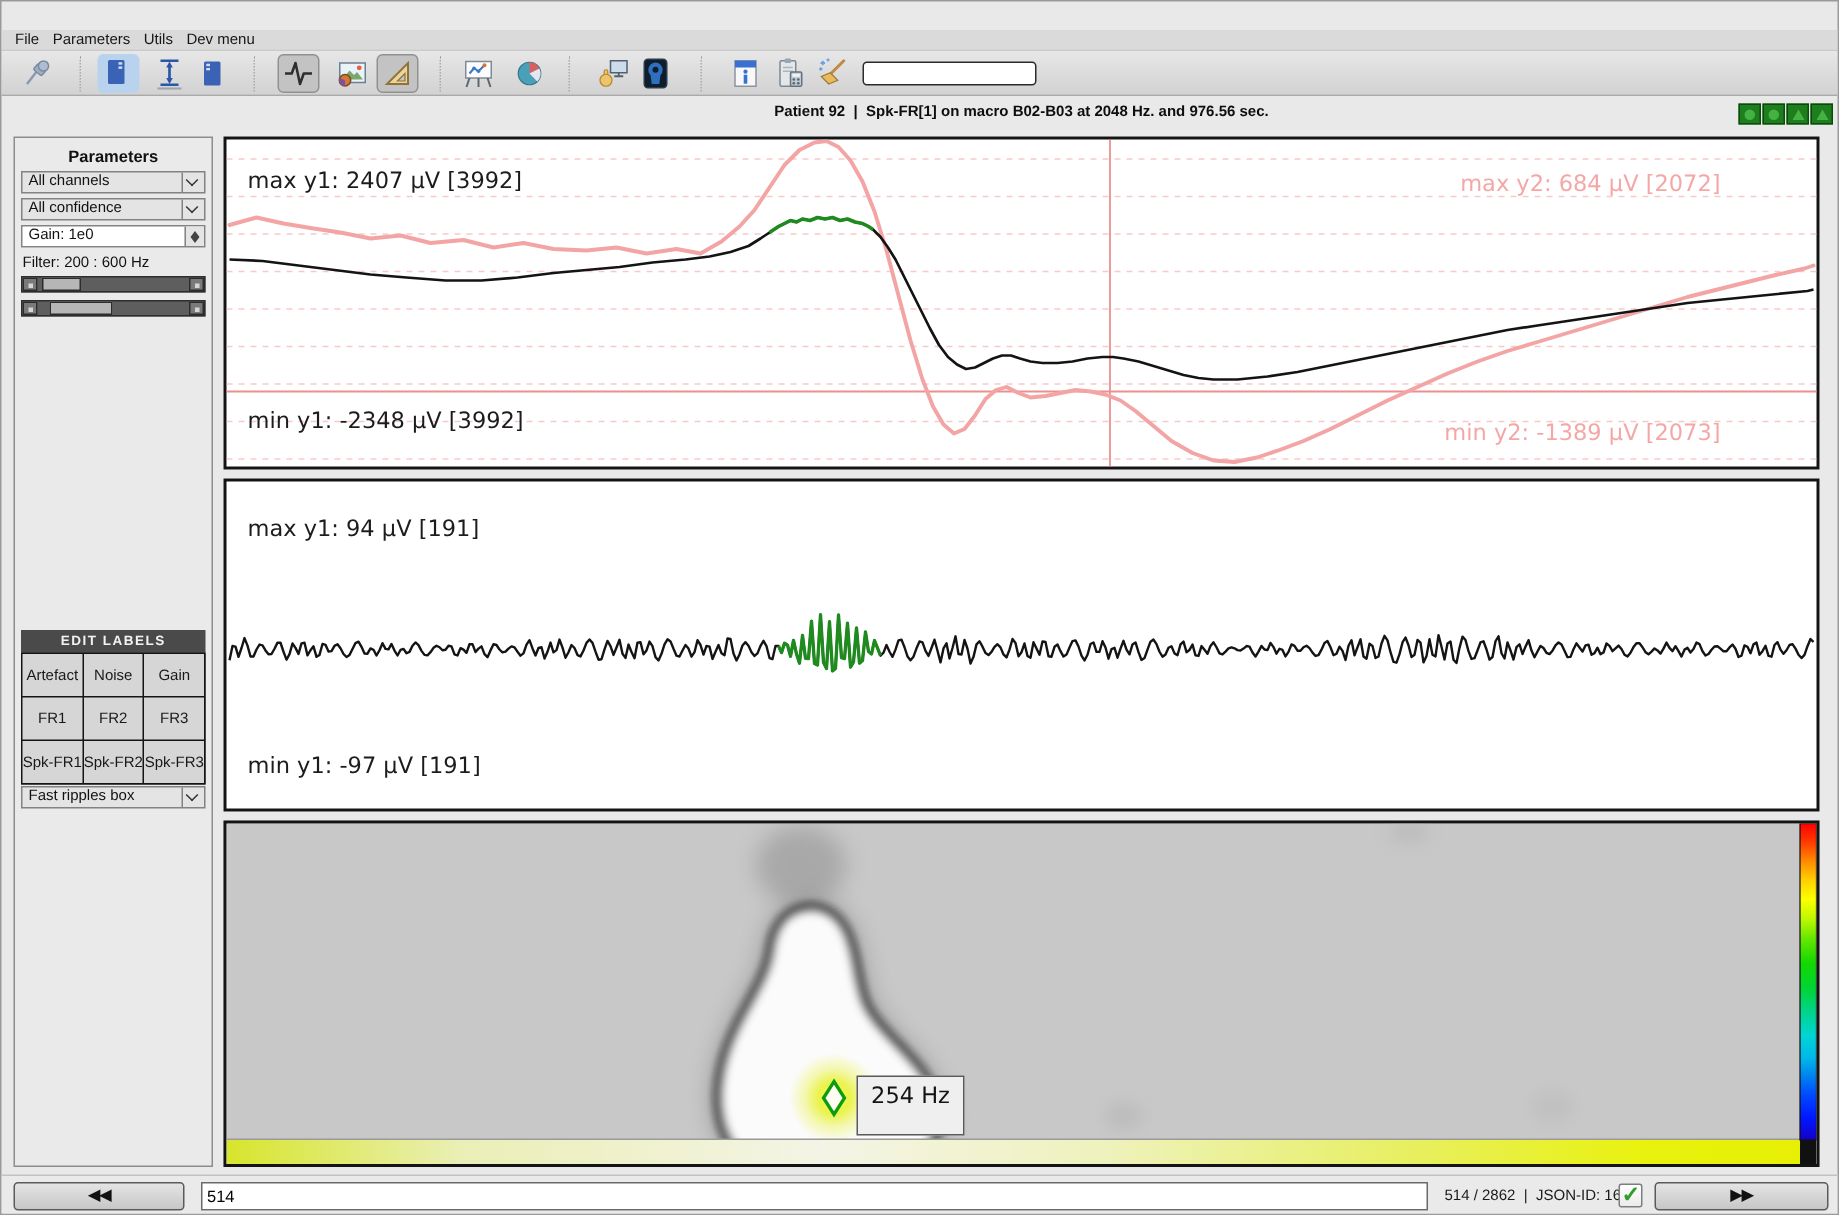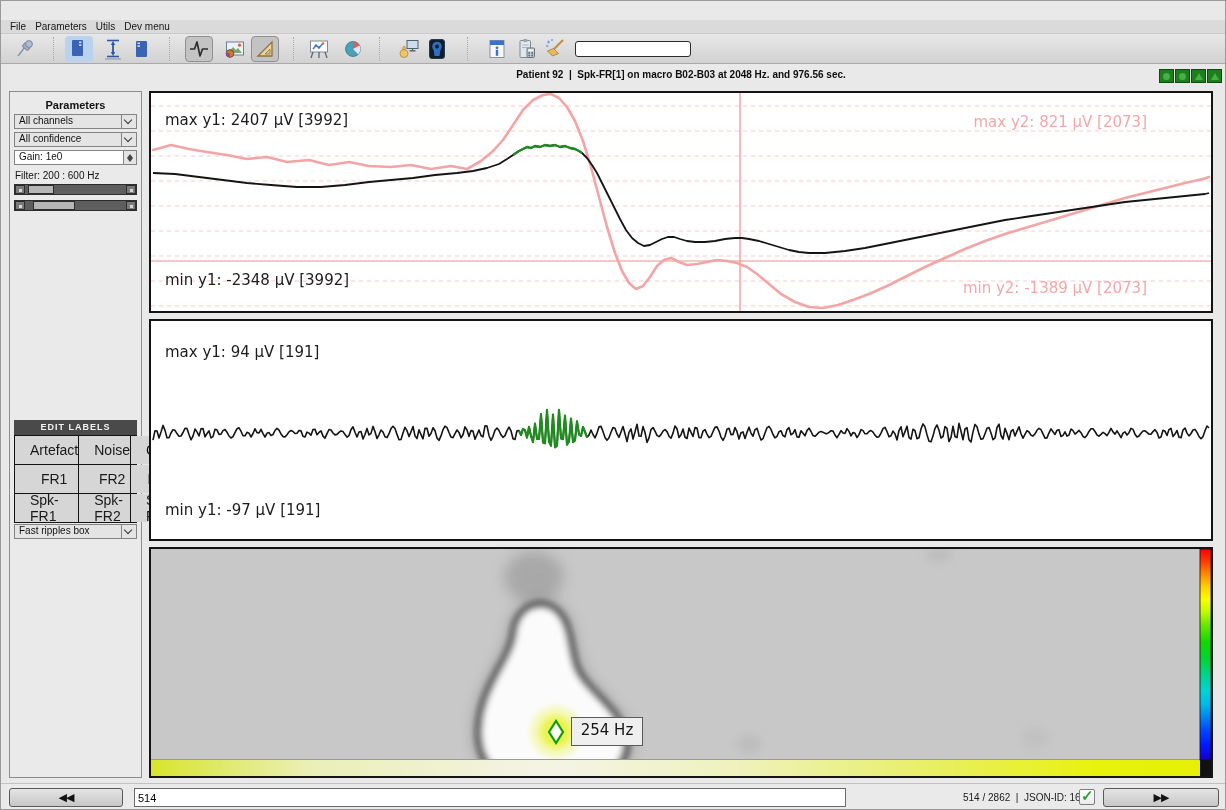--- a/index.html
+++ b/index.html
@@ -49,38 +49,38 @@
   .sb-filter{position:absolute;left:5px;top:78px;font-size:10px;color:#111;}
   .slider{position:absolute;left:4px;width:123px;height:11px;background:#5e5e5e;border:1px solid #2d2d2d;box-sizing:border-box;}
   .sbtn{position:absolute;top:0;bottom:0;width:10px;background:#7a7a7a;border:1px solid #2d2d2d;box-sizing:border-box;}
   .sbtn:after{content:"";position:absolute;left:2.5px;top:2.5px;width:3px;height:3px;background:#d6d6d6;}
   .sbtn.l{left:0;} .sbtn.r{right:0;}
   .shandle{position:absolute;top:0;bottom:0;background:#b6b6b6;border:1px solid #2d2d2d;box-sizing:border-box;}
   .lblhdr{position:absolute;left:4px;top:328px;width:123px;height:15px;background:#4a4a4a;color:#f2f2f2;font-size:9px;
           font-weight:bold;letter-spacing:1px;text-align:center;line-height:15px;}
   .lblgrid{position:absolute;left:4px;top:343px;width:123px;display:grid;grid-template-columns:repeat(3,1fr);
            gap:1px;background:#141414;border:1px solid #141414;box-sizing:border-box;}
-  .lblbtn{background:#d6d6d6;height:28px;font-size:14px;color:#191919;display:flex;align-items:center;justify-content:center;cursor:default;padding-left:15px;}
+  .lblbtn{background:#d6d6d6;height:28px;font-size:10px;color:#191919;display:flex;align-items:center;justify-content:center;cursor:default;}
   
   .panel{position:absolute;left:148px;width:1064px;background:#fff;border:2px solid #141414;box-sizing:border-box;}
   #panel1{top:90px;height:222px;} #panel2{top:318px;height:222px;}
   #panel3{top:546px;height:231px;background:#c8c8c8;}
   .plbl{position:absolute;font-family:"DejaVu Sans",sans-serif;font-size:15px;color:#1c1c1c;white-space:pre;}
   .plbl.pink{color:#f4a7a7;}
   .tip{position:absolute;left:610px;top:130px;width:121px;height:46px;background:rgba(233,229,229,.93);
        border:2px solid #c23a3f;box-sizing:border-box;font-family:"DejaVu Sans",sans-serif;font-size:15px;
        color:#e05a60;line-height:20px;padding:1px 0 0 8px;}
-  .mlabel{position:absolute;left:420px;top:168px;width:72px;height:29px;background:#efefef;border:1px solid #5a5a5a;
+  .mlabel{position:absolute;left:420px;top:168px;width:72px;height:40px;background:#efefef;border:1px solid #5a5a5a;
        box-sizing:border-box;font-family:"DejaVu Sans",sans-serif;font-size:15px;color:#141414;text-align:center;line-height:25px;}
   
   .bbar{position:absolute;left:0;top:782px;right:0;height:26px;background:#eaeaea;border-top:1px solid #c2c2c2;}
   .navbtn{position:absolute;top:4px;height:19px;background:linear-gradient(#e4e4e4,#c7c7c7);border:1px solid #5a5a5a;
        border-radius:3px;box-sizing:border-box;font-size:11px;color:#111;text-align:center;line-height:17px;letter-spacing:-1px;cursor:default;}
   #btnBack{left:8px;width:114px;} #btnFwd{left:1102px;width:116px;}
-  #posInput{position:absolute;left:133px;top:4px;width:712px;height:19px;box-sizing:border-box;border:1px solid #6a6a6a;
+  #posInput{position:absolute;left:133px;top:4px;width:818px;height:19px;box-sizing:border-box;border:1px solid #6a6a6a;
        background:#fff;font-size:11px;padding:0 3px;font-family:"Liberation Sans",sans-serif;}
   .counter{position:absolute;left:962px;top:8px;font-size:10px;color:#1a1a1a;white-space:pre;}
   .chk{position:absolute;left:1078px;top:5px;width:16px;height:16px;background:linear-gradient(#fff,#ebebeb);
        border:1px solid #7e7e7e;border-radius:2px;box-sizing:border-box;}
   .chk span{position:absolute;left:1px;top:-3px;font-size:15px;font-weight:bold;color:#2f9e2f;}
 </style>
 </head>
 <body>
 
 <div id="window">
@@ -298,21 +298,21 @@
         <line x1="0" y1="163" x2="1060" y2="163" stroke="#f7caca" stroke-width="1" stroke-dasharray="4 4"></line>
         <line x1="0" y1="188" x2="1060" y2="188" stroke="#f7caca" stroke-width="1" stroke-dasharray="4 4"></line>
         <line x1="0" y1="213" x2="1060" y2="213" stroke="#f7caca" stroke-width="1" stroke-dasharray="4 4"></line>
         <line x1="0" y1="168" x2="1060" y2="168" stroke="#ec8f8f" stroke-width="1.2"></line>
         <line x1="589" y1="0" x2="589" y2="218" stroke="#ec8f8f" stroke-width="1.2"></line>
         <polyline points="2,57 20,52 38,56 56,59 76,62 96,66 116,64 136,69 158,67 178,72 198,69 218,73 240,74 260,72 280,76 300,73 316,76 330,68 342,58 352,47 362,32 372,17 382,7 392,2 400,1 408,5 416,14 424,28 432,48 440,74 448,104 456,134 464,160 471,178 478,190 485,196 492,193 499,184 506,173 513,167 520,165 528,169 536,172 546,171 556,169 566,167 576,168 586,170 596,174 606,181 618,191 630,201 644,209 658,214 672,215 687,212 702,207 718,201 736,193 754,184 774,174 794,165 814,156 834,148 854,141 874,135 894,129 914,123 934,117 954,111 974,105 994,100 1014,95 1034,90 1052,86 1058,84" fill="none" stroke="#f3a4a4" stroke-width="2.6" stroke-linejoin="round" stroke-linecap="round"></polyline>
         <polyline points="2,80 24,81 48,84 72,87 96,90 120,92 146,94 170,94 194,92 218,89 240,87 262,85 284,82 306,80 322,78 336,75 348,71 356,66 362,62 368,58 372,56 376,54 380,55 384,53 389,54 394,52 399,53 404,52 409,54 414,53 419,55 424,56 428,58 431,60 436,65 441,72 446,80 451,90 457,102 463,114 469,126 475,137 481,145 487,150 493,153 499,152 505,149 511,146 517,144 523,144 529,146 536,148 544,149 554,149 564,148 574,146 584,145 591,145 598,146 608,148 618,151 628,154 638,157 648,159 658,160 674,160 694,158 714,155 734,151 754,147 774,143 794,139 814,135 834,131 854,127 874,124 894,121 914,118 934,115 954,112 974,109 994,107 1014,105 1034,103 1054,101 1058,100" fill="none" stroke="#141414" stroke-width="1.8" stroke-linejoin="round"></polyline>
         <polyline points="362,62 368,58 372,56 376,54 380,55 384,53 389,54 394,52 399,53 404,52 409,54 414,53 419,55 424,56 428,58 431,60" fill="none" stroke="#1f8b1f" stroke-width="2.4" stroke-linejoin="round"></polyline>
       </svg>
     <div class="plbl" style="left:14px;top:18px">max y1: 2407 µV [3992]</div>
-    <div class="plbl pink" style="right:64px;top:20px">max y2: 821 µV [2073]</div>
+    <div class="plbl pink" style="right:64px;top:20px">max y2: 684 µV [2072]</div>
     <div class="plbl" style="left:14px;bottom:22px">min y1: -2348 µV [3992]</div>
     <div class="plbl pink" style="right:64px;bottom:14px">min y2: -1389 µV [2073]</div>
   </div>
 
   <div class="panel" id="panel2">
     <svg id="p2svg" width="1060" height="218" viewBox="0 0 1060 218">
         <polyline points="2,119.2 4,109.7 6,110.1 8,116.9 10,111 12,104.4 14,109.4 16,116.7 18,116.7 20,112 22,108.7 24,109.3 26,112.6 28,115.2 30,115 32,111.5 34,107.4 36,107.5 38,113.5 40,118.8 42,115.1 44,108 46,110.9 48,115 50,107.9 52,107.5 54,115.9 56,112.5 58,109.9 60,116.9 62,115.6 64,108.3 66,108.9 68,113.4 70,113.1 72,109.6 74,108.5 76,111.2 78,115 80,117 82,115.7 84,111.7 86,107.7 88,106.8 90,110.2 92,114.7 94,114.8 96,111.3 98,112.2 100,116 102,112.5 104,107.8 106,111.6 108,111.9 110,108.3 112,112.7 114,116 116,112.3 118,111.6 120,114.5 122,113.6 124,109.5 126,107.3 128,109.1 130,112.9 132,115.6 134,115.9 136,113.8 138,110.9 140,109.5 142,110.5 144,112.5 146,112.2 148,109.5 150,109.9 152,115.2 154,116 156,111.1 158,112.1 160,114.2 162,108.5 164,108.4 166,113.7 168,111.4 170,109.9 172,115.1 174,117.1 176,112.6 178,108.5 180,109 182,112 184,113.9 186,113.4 188,111.4 190,109.9 192,110.6 194,113.5 196,116.1 198,114.6 200,108.8 202,105.8 204,111.3 206,116 208,111 210,110.5 212,118 214,113.5 216,107.4 218,113.9 220,112.4 222,105.4 224,110.8 226,117.5 228,113.8 230,109 232,111 234,115.7 236,116.6 238,112.7 240,107.6 242,105.3 244,107.6 246,113.4 248,118.8 250,118.5 252,111.9 254,106.3 256,109.7 258,115.6 260,110.7 262,105.5 264,114.8 266,117.6 268,108.7 270,113.7 272,117.8 274,107.4 276,107.2 278,115.2 280,112.6 282,106.7 284,109.8 286,117.1 288,119.3 290,114.9 292,108.6 294,105.2 296,106.6 298,111.5 300,116.1 302,116.7 304,112.7 306,109 308,111.4 310,116.8 312,113.8 314,105.8 316,109 318,115.4 320,109.6 322,110.1 324,118.3 326,113.5 328,109 330,114.5 332,115.8 334,104.7 336,105 338,114.7 340,119.3 342,115.3 344,109.3 346,107.1 348,109.5 350,113.8 352,116.3 354,114.6 356,109.6 358,106.2 360,109.8 362,117.7 364,118.4 366,109.7 368,109.6 370,114.1 372,107.8 374,109.1 376,116.6 378,105.9 380,115 382,121.1 384,102.6 386,117.9 388,118 390,93.1 392,121.4 394,122.3 396,88.8 398,120.6 400,124.7 402,93.5 404,126.3 406,124.6 408,88.9 410,117.4 412,118.1 414,94.5 416,123.7 418,120.3 420,97.6 422,121.1 424,119.4 426,100.3 428,113.3 430,115 432,106 434,111 436,116.1 438,114.1 440,109 442,113.5 444,116.9 446,112.1 448,105.9 450,105.4 452,110.5 454,116.6 456,119.2 458,116.8 460,111.2 462,106.6 464,107.2 466,112.9 468,116.3 470,111 472,105.5 474,112.8 476,120.6 478,111.3 480,107.9 482,118 484,111 486,103.2 488,115 490,115.3 492,105.6 494,111.5 496,121.4 498,116.9 500,108.6 502,106.5 504,110.1 506,114.4 508,115.7 510,113.6 512,110.2 514,108.5 516,110.6 518,115.3 520,117.3 522,112.1 524,105 526,107.7 528,116.5 530,113.8 532,108 534,116.3 536,117.5 538,107.1 540,111.3 542,115.5 544,106.6 546,107 548,116.5 550,116.8 552,110.2 554,108.7 556,113.1 558,116.7 560,115.4 562,110.7 564,106.4 566,105.9 568,110 570,116.1 572,119.3 574,115.5 576,108.3 578,107.3 580,113.6 582,113.5 584,106.5 586,110.7 588,118.1 590,111.7 592,110.9 594,117.5 596,111.4 598,106.2 600,112.1 602,115.2 604,108.6 606,107.3 608,113.7 610,119 612,117.7 614,112.1 616,106.8 618,105.4 620,108.4 622,113.5 624,116.8 626,115.3 628,110.8 630,109.8 632,114.6 634,115.8 636,108.6 638,106.7 640,113.8 642,112.3 644,108.7 646,115.9 648,116.2 650,109.7 652,112.2 654,114.8 656,109.6 658,107.2 660,110.5 662,114.6 664,115.3 666,113.4 668,111.3 670,110.6 672,111.2 674,112.4 676,112.7 678,111.4 680,109.7 682,110.1 684,114 686,116.7 688,113.4 690,109.6 692,112 694,112.4 696,107.6 698,110.4 700,114.8 702,111.5 704,112.3 706,116.6 708,113.6 710,108.6 712,109.6 714,112.8 716,112.8 718,110.5 720,109.5 722,111.1 724,114.1 726,116.3 728,115.7 730,112.1 732,107.7 734,106.4 736,110.5 738,115.8 740,114.8 742,110.1 744,112.9 746,119 748,109.5 750,105.8 752,115.8 754,110.6 756,105.2 758,116.7 760,118.1 762,108.2 764,109.7 766,117.7 768,116.7 770,108 772,102.9 774,105.9 776,113.8 778,120.2 780,120.8 782,115.1 784,107.3 786,104 788,109.2 790,117 792,115.5 794,105.6 796,107.4 798,120.6 800,116.4 802,105.2 804,115.5 806,116.6 808,102.4 810,110.2 812,118.7 814,108 816,106.7 818,118.8 820,121 822,110.9 824,103.4 826,105.7 828,113.1 830,118.3 832,117.8 834,112.7 836,107.3 838,106.5 840,112 842,118.7 844,117 846,106.5 848,103.2 850,114.5 852,118 854,107.3 856,112.6 858,118.7 860,110.4 862,108.5 864,115 866,110.1 868,105.8 870,112.7 872,117.2 874,113.3 876,109.6 878,111 880,114.2 882,115.1 884,112.8 886,109.3 888,107.3 890,108.7 892,112.9 894,117.1 896,116.9 898,111.8 900,107.9 902,110.7 904,113.4 906,109.3 908,108.8 910,115.5 912,114.4 914,110.8 916,115.1 918,114 920,108 922,109.6 924,113.1 926,111.3 928,109.4 930,111.7 932,115.5 934,116.6 936,114.2 938,110.4 940,107.8 942,107.8 944,110.5 946,113.8 948,115.2 950,113.4 952,111.3 954,112.6 956,114.7 958,111.4 960,107.4 962,110.9 964,113.1 966,109.8 968,113.1 970,116.7 972,112.1 974,110.9 976,114 978,111.7 980,107.4 982,108.4 984,113.2 986,116 988,115 990,112.2 992,110 994,109.8 996,111.4 998,113.2 1000,113.2 1002,110.6 1004,108.7 1006,111.5 1008,117 1010,116.1 1012,109.3 1014,110.2 1016,114.5 1018,108.6 1020,107.4 1022,115.5 1024,113.1 1026,109.5 1028,116.3 1030,116.8 1032,109 1034,107.1 1036,112.1 1038,114.9 1040,112.5 1042,109 1044,108.4 1046,111.4 1048,115.5 1050,117.7 1052,115.6 1054,109.8 1056,105 1058,107" fill="none" stroke="#141414" stroke-width="1.6" stroke-linejoin="round"></polyline>
         <polyline points="368,109.6 370,114.1 372,107.8 374,109.1 376,116.6 378,105.9 380,115 382,121.1 384,102.6 386,117.9 388,118 390,93.1 392,121.4 394,122.3 396,88.8 398,120.6 400,124.7 402,93.5 404,126.3 406,124.6 408,88.9 410,117.4 412,118.1 414,94.5 416,123.7 418,120.3 420,97.6 422,121.1 424,119.4 426,100.3 428,113.3 430,115 432,106 434,111 436,116.1" fill="none" stroke="#1f8b1f" stroke-width="2.2" stroke-linejoin="round"></polyline>
       </svg>
     <div class="plbl" style="left:14px;top:22px">max y1: 94 µV [191]</div>

